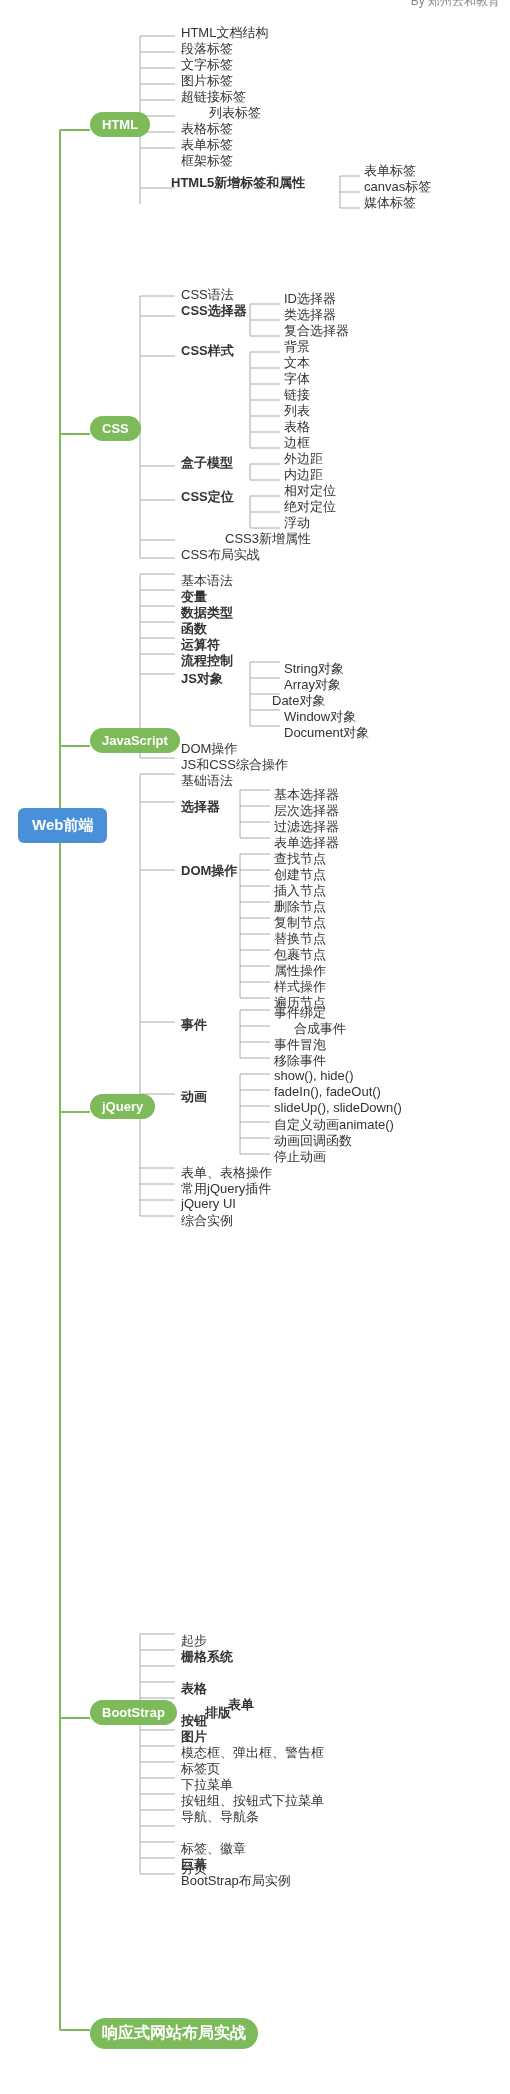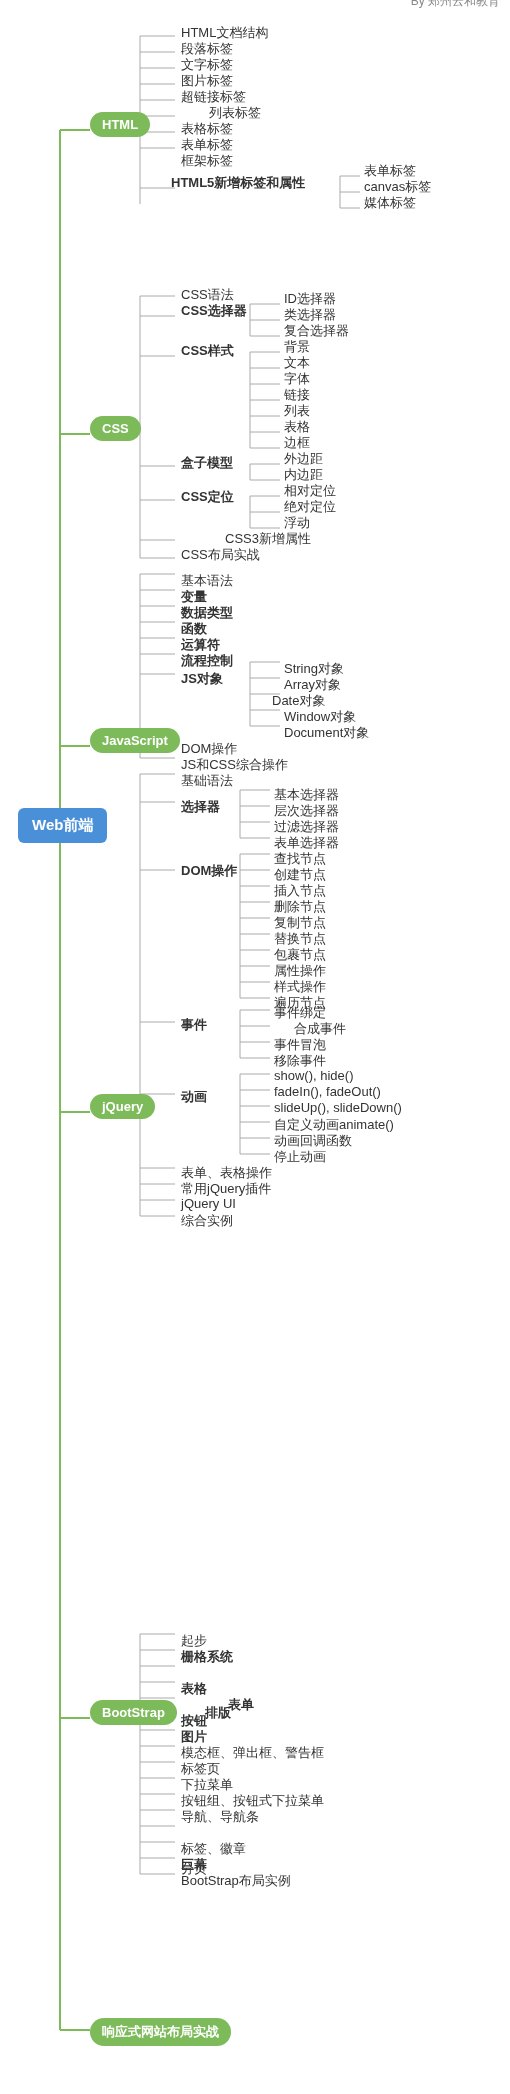--- a/index.html
+++ b/index.html
@@ -51,21 +51,21 @@
     .branch-js { background: #7dba5a; left: 90px; top: 728px; }
     .branch-jquery { background: #7dba5a; left: 90px; top: 1094px; }
     .branch-bootstrap { background: #7dba5a; left: 90px; top: 1700px; }
 
     
     .bottom-label {
       position: absolute;
       background: #7dba5a;
       border-radius: 20px;
       padding: 5px 12px;
-      font-size: 13px;
+      font-size: 16px;
       font-weight: bold;
       color: #fff;
       left: 90px;
       top: 2018px;
       white-space: nowrap;
       z-index: 10;
     }
 
     
     .credit {

